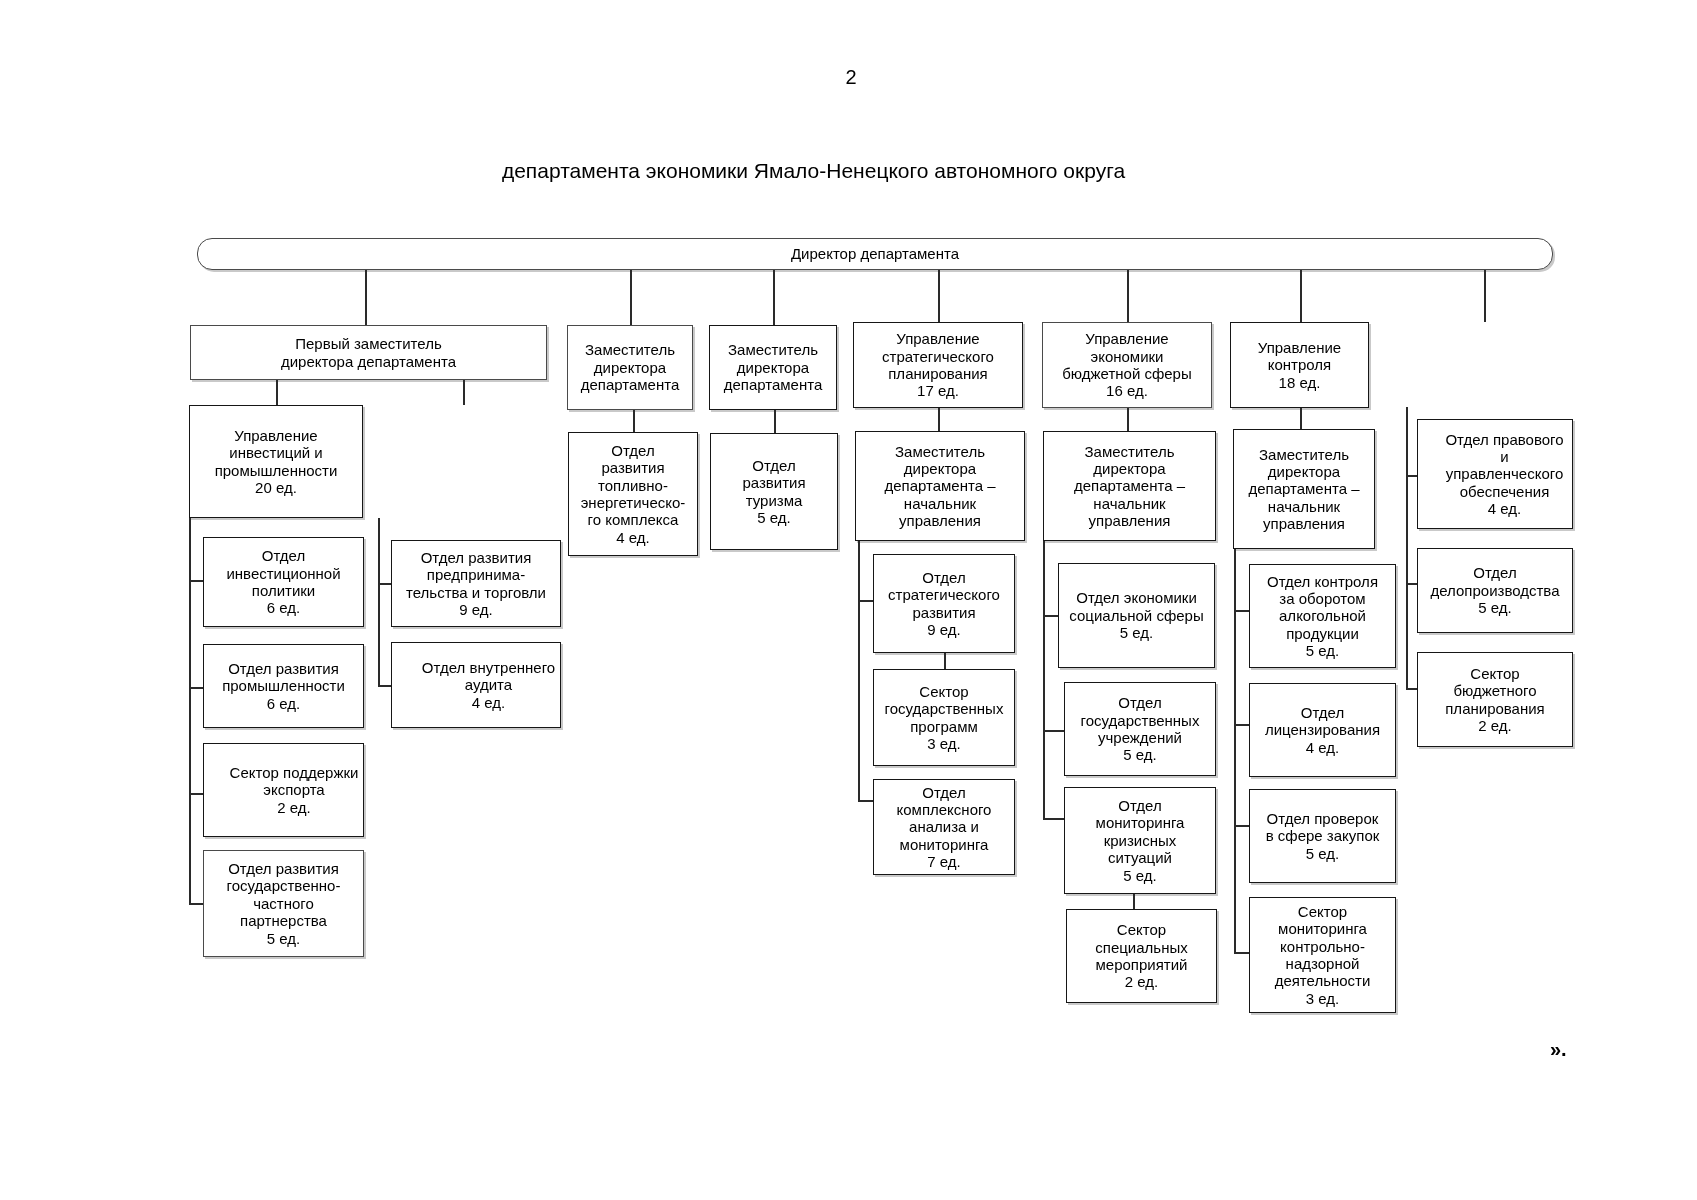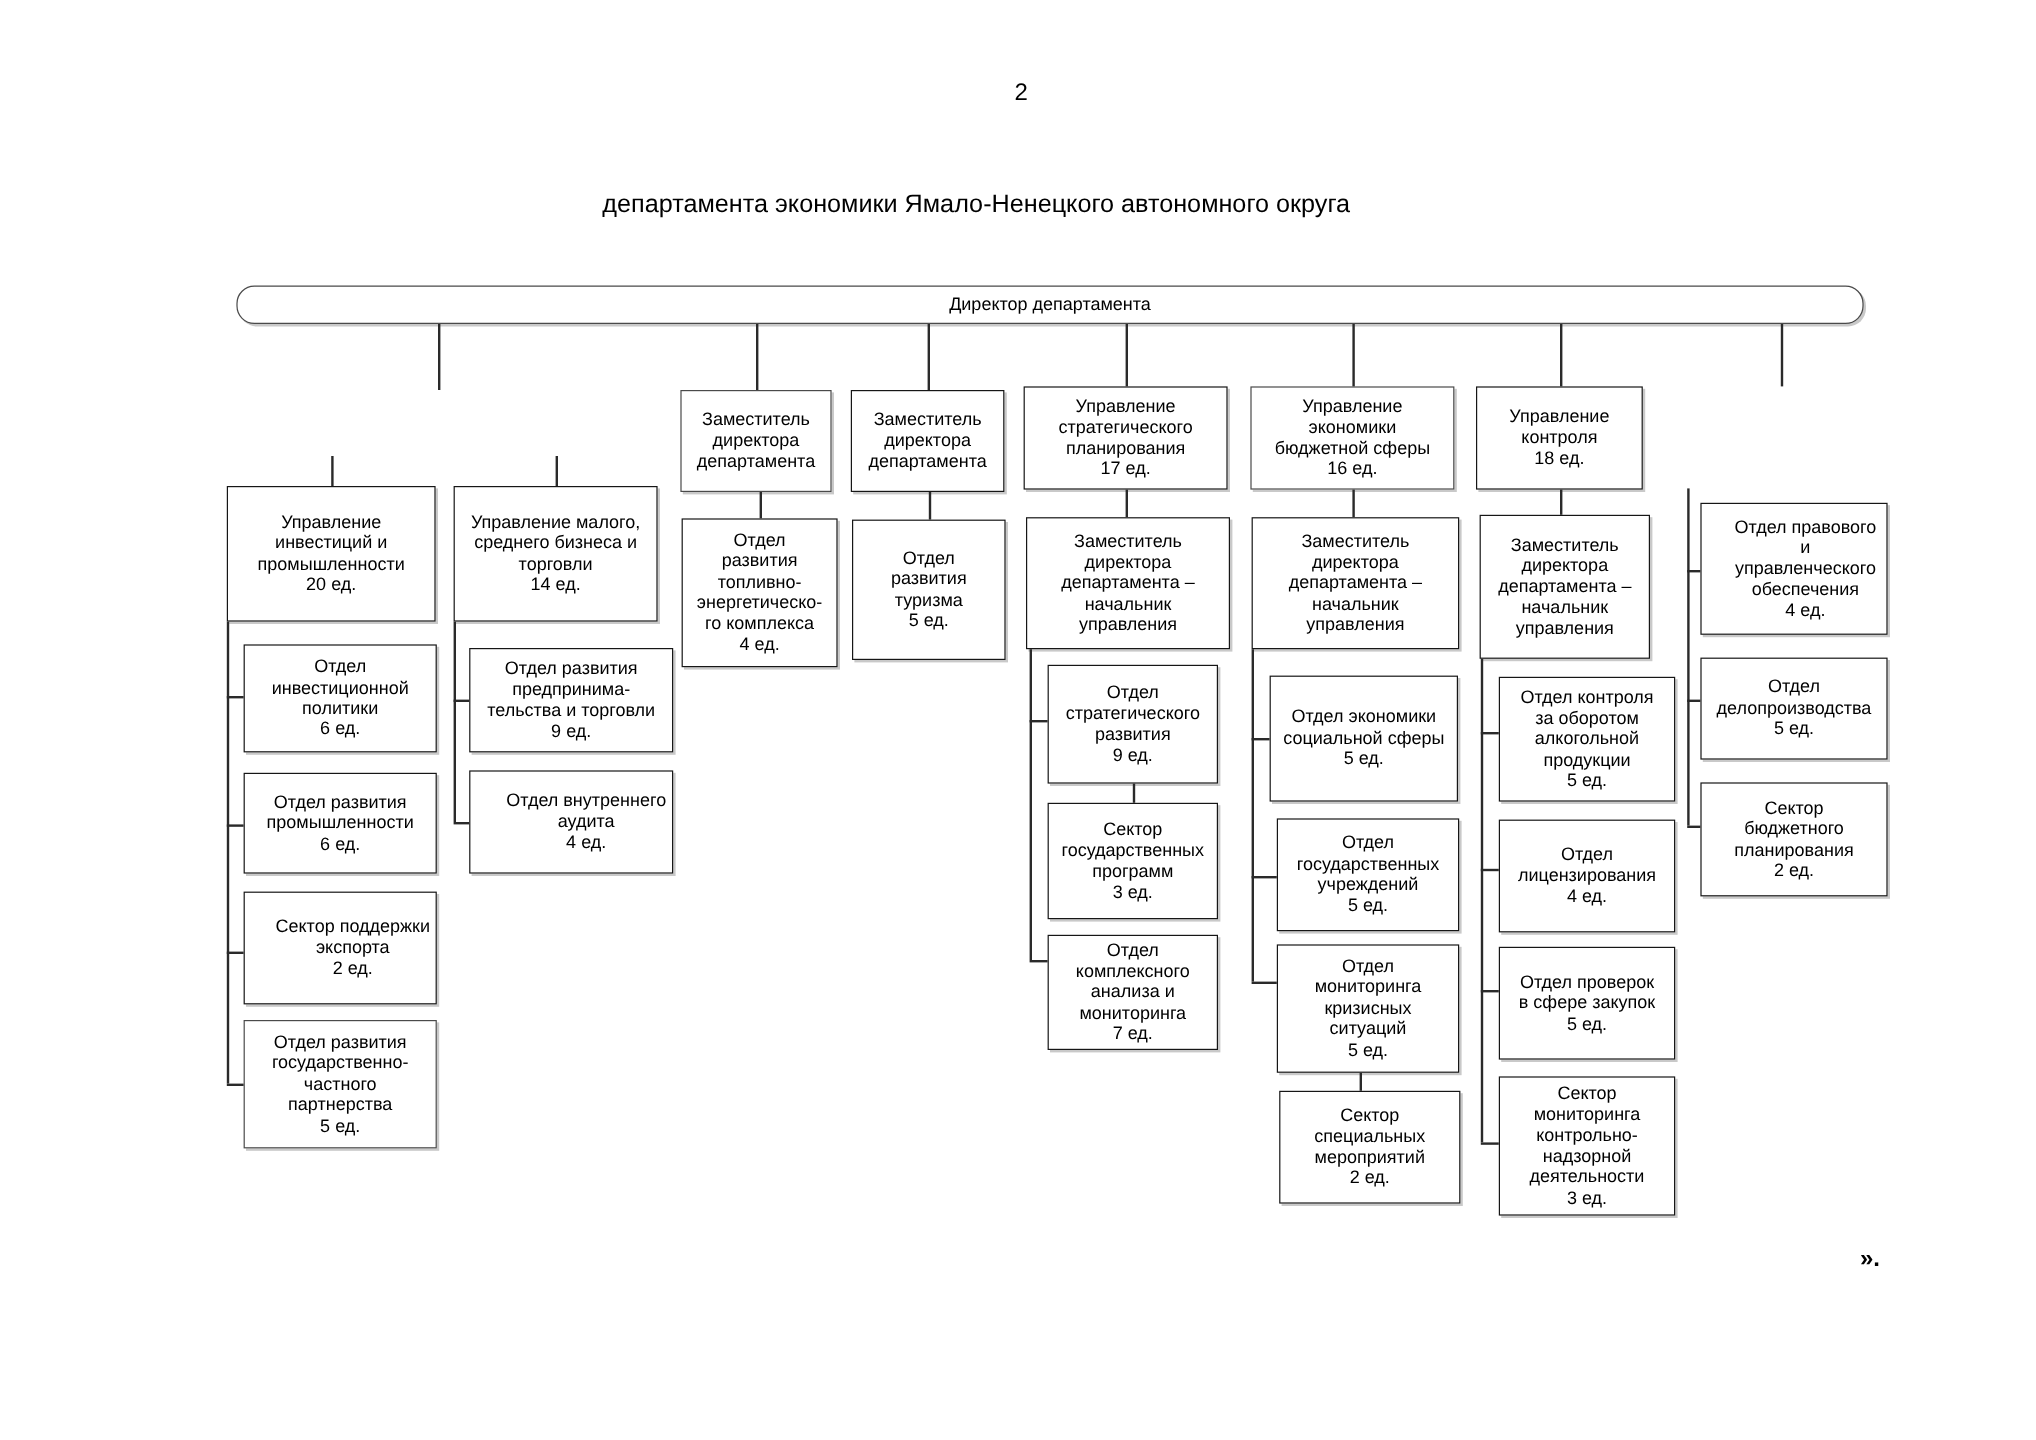--- a/index.html
+++ b/index.html
@@ -47,20 +47,22 @@
 <div class="page">
 
   <div class="pagenum">2</div>
 
   <div class="titleblock">
     <div class="t2">департамента экономики Ямало-Ненецкого автономного округа</div>
   </div>
 
   <div class="node thin" style="left:197px;top:238px;width:1356px;height:32px;border-radius:15px;">Директор департамента</div>
 
+  <div class="node thin" style="left:190px;top:325px;width:357px;height:55px;">Первый заместитель
+директора департамента</div>
   <div class="node thin" style="left:567px;top:325px;width:126px;height:85px;">Заместитель
 директора
 департамента</div>
   <div class="node" style="left:709px;top:325px;width:128px;height:85px;">Заместитель
 директора
 департамента</div>
   <div class="node" style="left:853px;top:322px;width:170px;height:86px;">Управление
 стратегического
 планирования
 17 ед.</div>
@@ -69,24 +71,20 @@
 бюджетной сферы
 16 ед.</div>
   <div class="node" style="left:1230px;top:322px;width:139px;height:86px;">Управление
 контроля
 18 ед.</div>
 
   <div class="node" style="left:189px;top:405px;width:174px;height:113px;">Управление
 инвестиций и
 промышленности
 20 ед.</div>
-  <div class="node" style="left:378px;top:405px;width:170px;height:113px;">Управление малого,
-среднего бизнеса и
-торговли
-14 ед.</div>
 
   <div class="node" style="left:568px;top:432px;width:130px;height:124px;">Отдел
 развития
 топливно-
 энергетическо-
 го комплекса
 4 ед.</div>
 
   <div class="node" style="left:710px;top:433px;width:128px;height:117px;">Отдел
 развития

